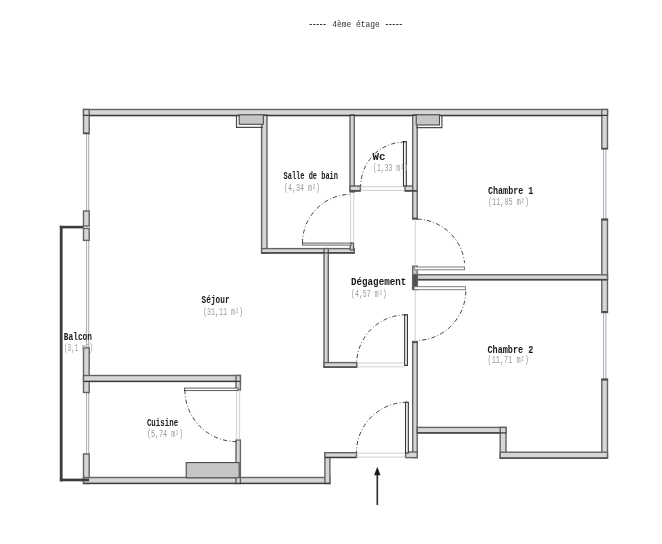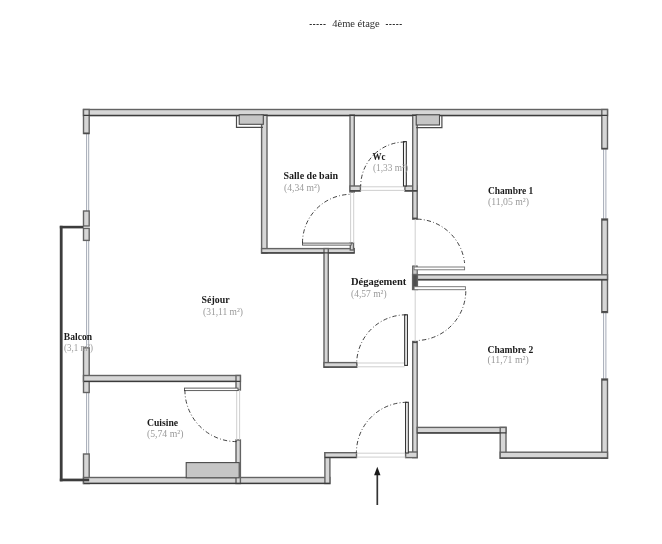--- a/index.html
+++ b/index.html
@@ -1,16 +1,16 @@
 <!DOCTYPE html>
 <html><head>
 <meta charset="utf-8">
 <style>
 html,body{margin:0;padding:0;background:#fff;}
-#plan{width:662px;height:544px;position:relative;font-family:Liberation Serif, serif;}
+#plan{width:662px;height:544px;position:relative;font-family:Liberation Mono, monospace;}
 svg{position:absolute;left:0;top:0;}
 </style>
 </head>
 <body>
 
 <div id="plan">
 <svg width="662" height="544" viewBox="0 0 662 544">
 
 <rect x="0" y="0" width="662" height="544" fill="#ffffff"></rect>
 

